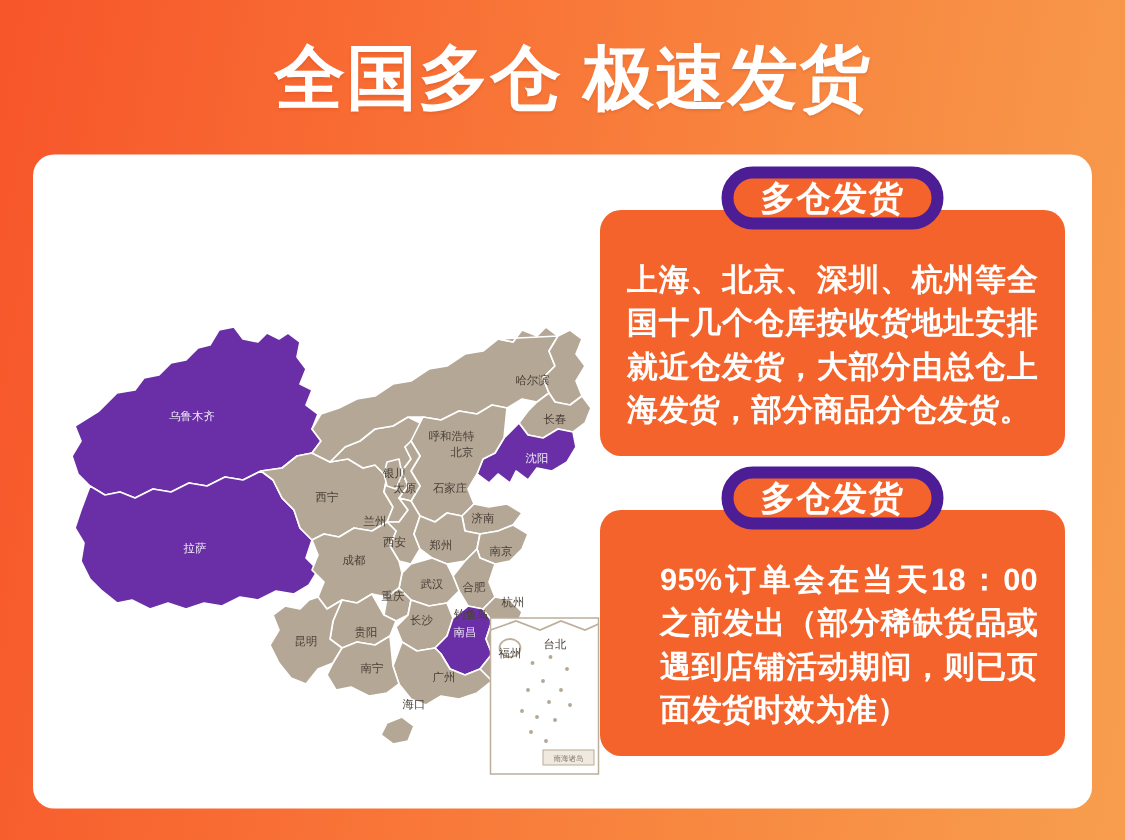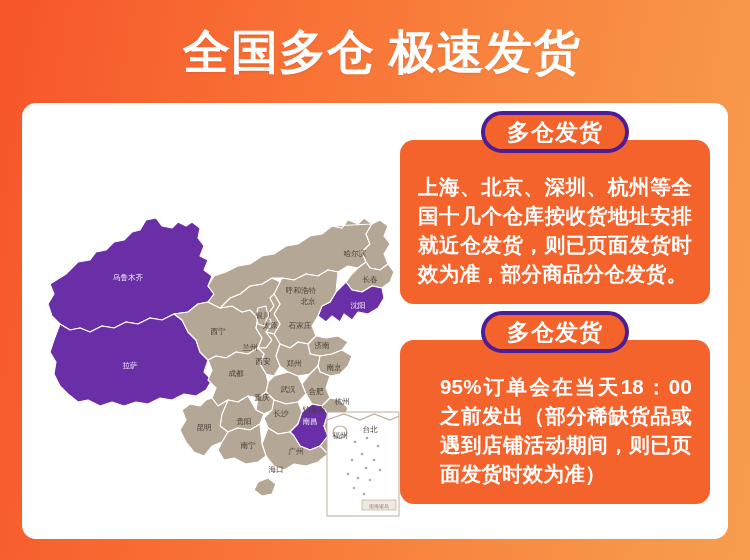--- a/index.html
+++ b/index.html
@@ -88,21 +88,21 @@
   .panel-1 { top: 8px; }
   .panel-2 { top: 208px; }
 
   .panel-badge {
     position: absolute;
     left: 50%;
     transform: translateX(-50%);
     top: 0;
     z-index: 3;
     background: #F4632B;
-    border: 4px solid #4c1d95;
+    border: 8px solid #4c1d95;
     border-radius: 22px;
     height: 42px;
     min-width: 148px;
     box-sizing: border-box;
     display: flex;
     align-items: center;
     justify-content: center;
     padding: 0 18px;
   }
   .panel-badge-text {
@@ -307,21 +307,21 @@
           <text class="map-label" x="274" y="256" text-anchor="middle">广州</text>
           <text class="map-label" x="254" y="274" text-anchor="middle">海口</text>
           <text class="map-label" x="348" y="234" text-anchor="middle">台北</text>
           <text class="map-label" x="292" y="214" text-anchor="middle">钓鱼岛</text>
         </g>
       </svg>
     </div>
 
     <div class="panel panel-1">
       <div class="panel-body">
-        <div class="panel-text">上海、北京、深圳、杭州等全国十几个仓库按收货地址安排就近仓发货，则已页面发货时效为准，部分商品分仓发货。</div>
+        <div class="panel-text">上海、北京、深圳、杭州等全国十几个仓库按收货地址安排就近仓发货，大部分由总仓上海发货，部分商品分仓发货。</div>
       </div>
       <div class="panel-badge">
         <span class="panel-badge-text">多仓发货</span>
       </div>
     </div>
 
     <div class="panel panel-2">
       <div class="panel-body">
         <div class="panel-text">95%订单会在当天18：00之前发出（部分稀缺货品或遇到店铺活动期间，则已页面发货时效为准）</div>
       </div>

